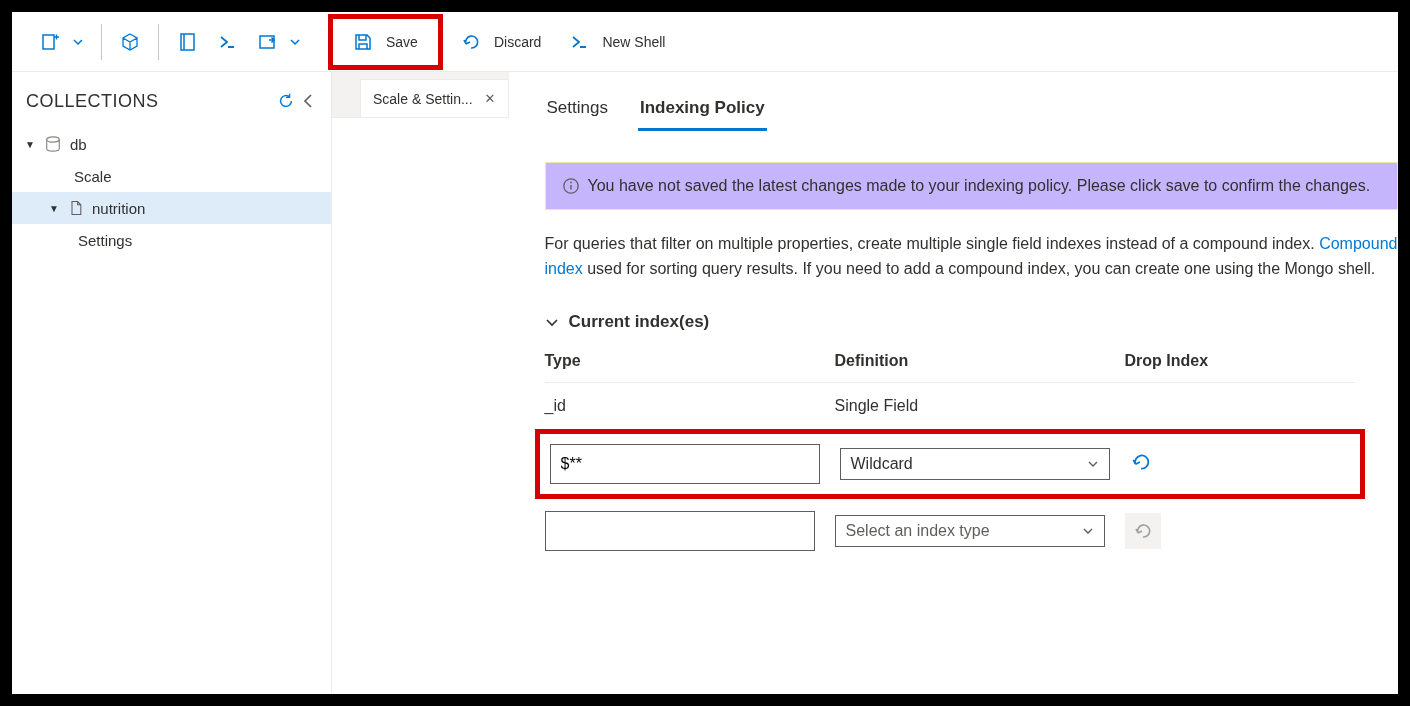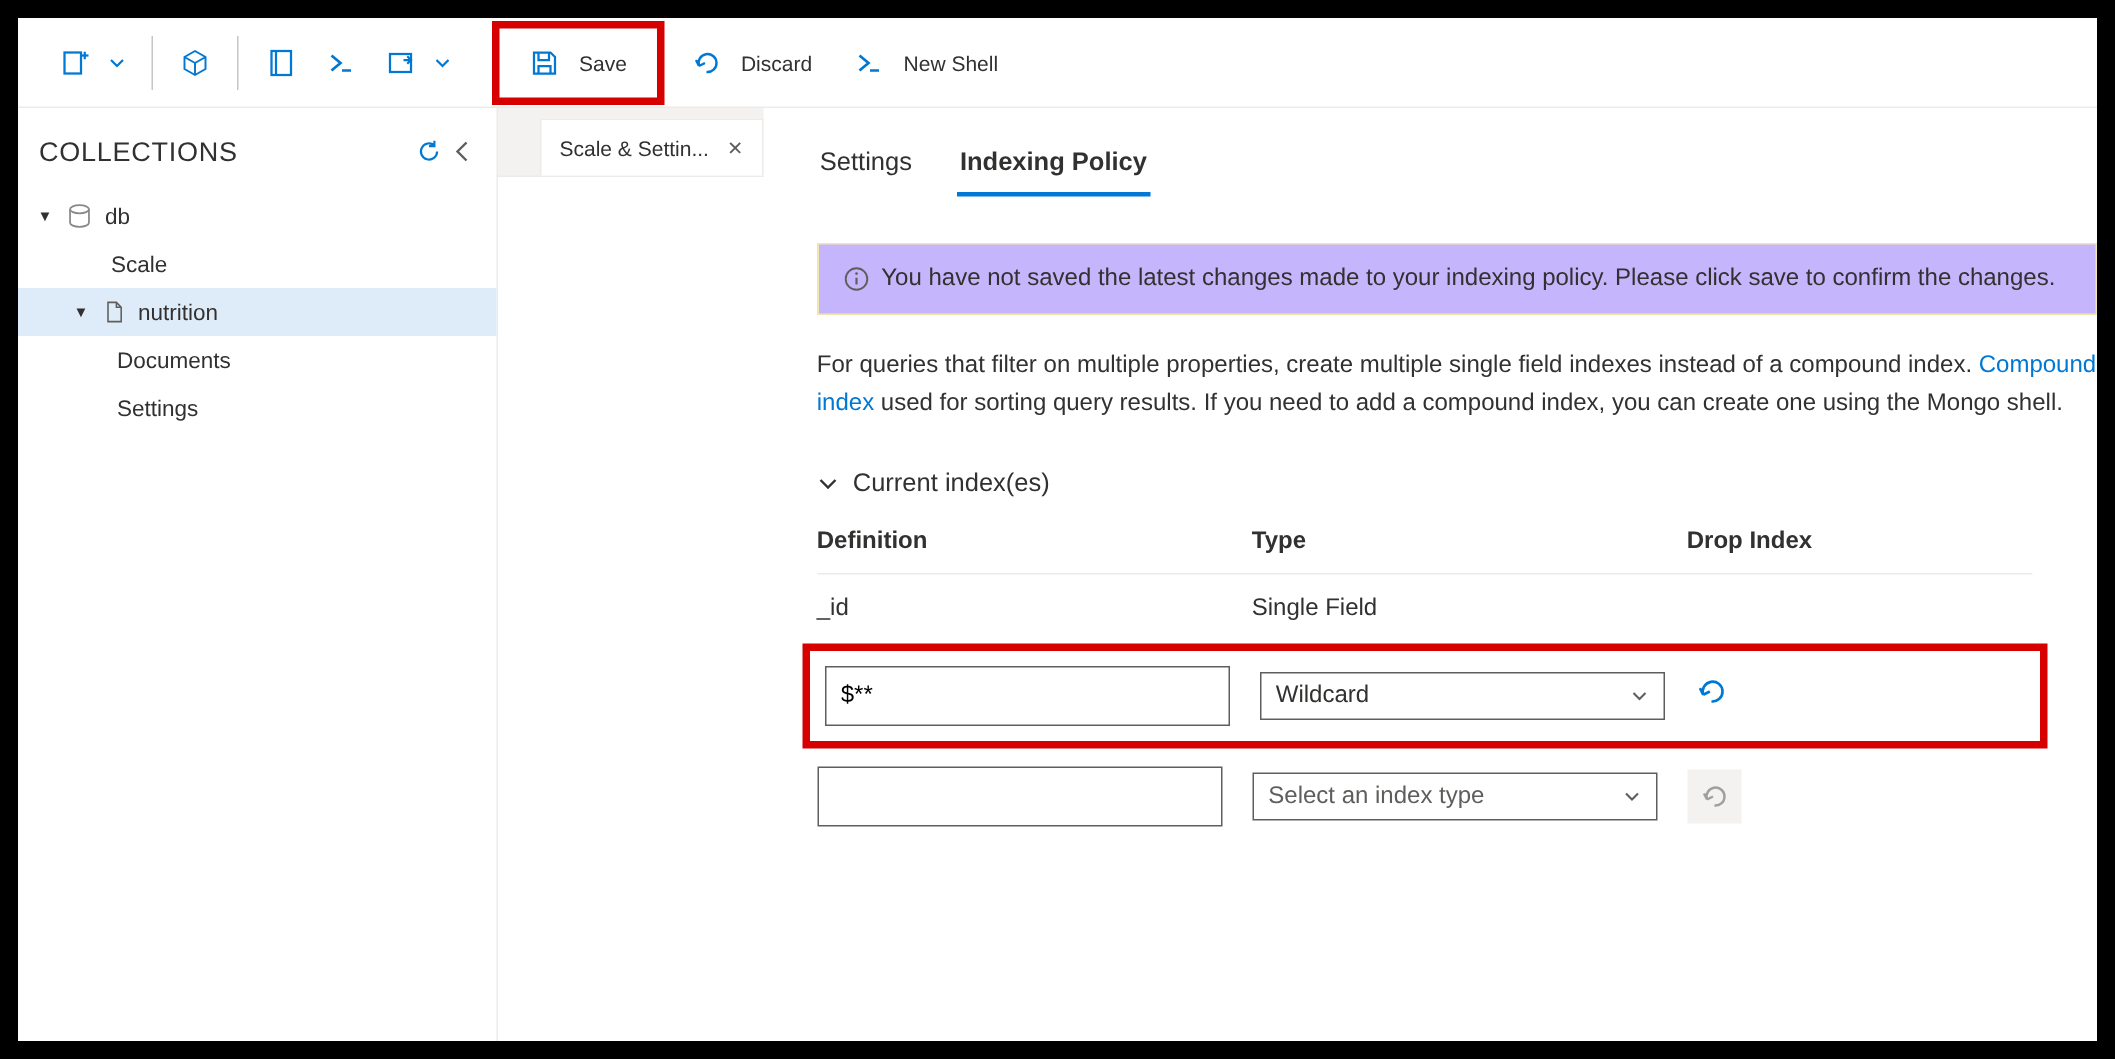--- a/index.html
+++ b/index.html
@@ -158,21 +158,21 @@
     line-height: 1.55;
     max-width: 1070px;
   }
   .desc a { color: #0078d4; text-decoration: none; }
   .section-head {
     margin-top: 30px;
     display: flex;
     align-items: center;
     gap: 10px;
     font-size: 17px;
-    font-weight: 400;
+    font-weight: 700;
   }
   .idx-table {
     margin-top: 20px;
     width: 810px;
   }
   .idx-head, .idx-row {
     display: grid;
     grid-template-columns: 290px 290px 230px;
     align-items: center;
   }
@@ -339,23 +339,20 @@
         <div class="tree-row lvl1 expandable selected">
           <span class="arrow">▼</span>
           <span class="ticon">
             <svg width="16" height="16" viewBox="0 0 20 20">
                 <path d="M5 2 L12 2 L16 6 L16 18 L5 18 Z M12 2 L12 6 L16 6" fill="none" stroke="#605e5c" stroke-width="1.3"></path>
               </svg>
           </span>
           <span class="tlabel">nutrition</span>
         </div>
         <div class="tree-row lvl2">
-          <span class="tlabel">Documents</span>
-        </div>
-        <div class="tree-row lvl2">
           <span class="tlabel">Settings</span>
         </div>
       </div>
     </div>
 
     <div class="main">
       <div class="tabstrip">
         <div class="open-tab">
           <span>Scale &amp; Settin...</span>
           <span class="close">✕</span>
@@ -387,22 +384,22 @@
           <span>
             <svg width="14" height="14" viewBox="0 0 14 14">
                 <path d="M2 5 L7 10 L12 5" fill="none" stroke="#323130" stroke-width="1.6"></path>
               </svg>
           </span>
           <span>Current index(es)</span>
         </div>
 
         <div class="idx-table">
           <div class="idx-head">
+            <div>Type</div>
             <div>Definition</div>
-            <div>Type</div>
             <div>Drop Index</div>
           </div>
 
           <div class="idx-row">
             <div>_id</div>
             <div>Single Field</div>
             <div></div>
           </div>
 
           <div class="idx-row hl-row">

